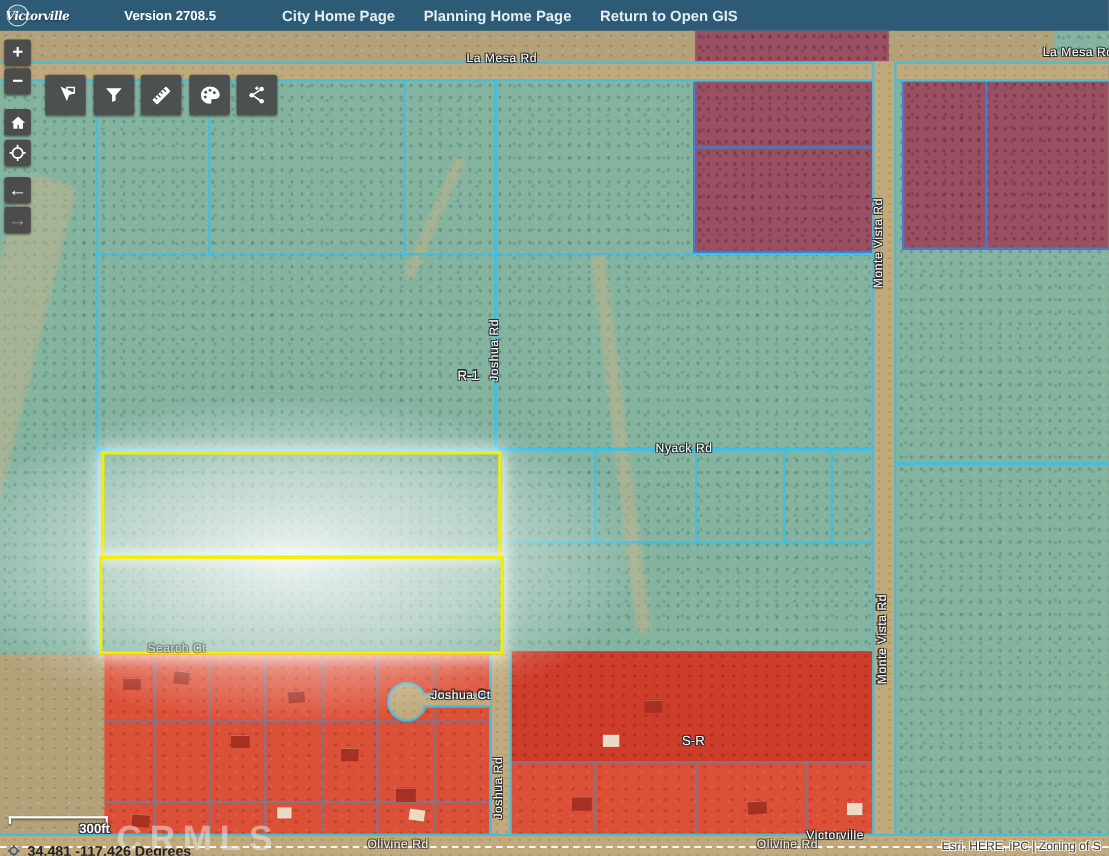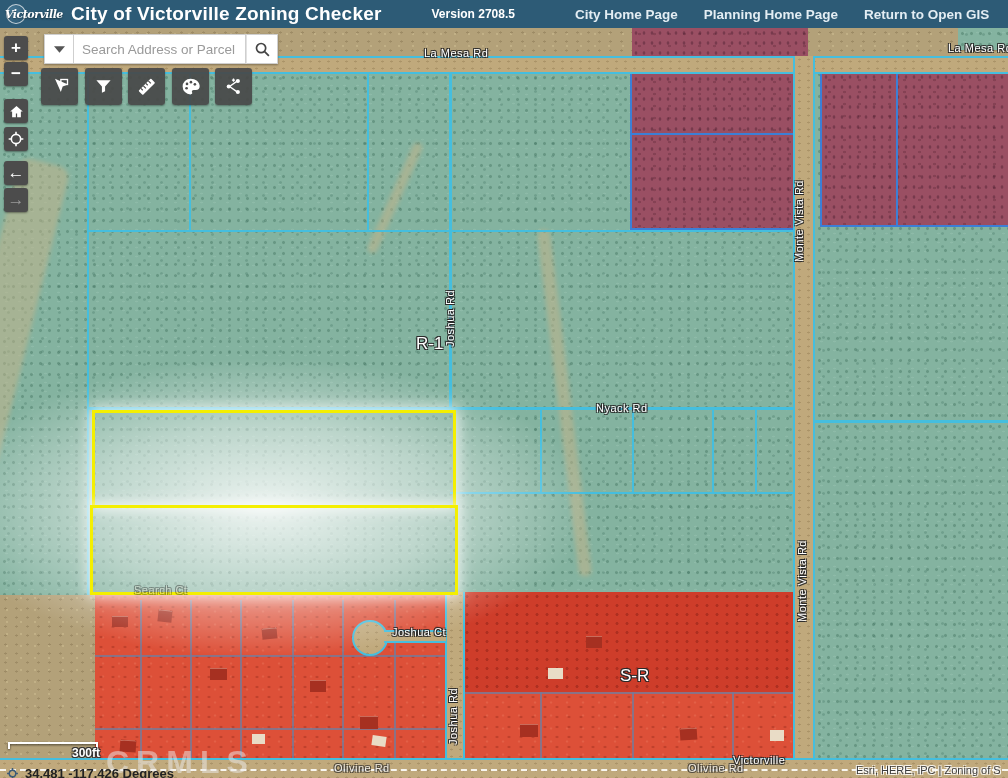--- a/index.html
+++ b/index.html
@@ -49,21 +49,21 @@
 
   .glow { background:radial-gradient(closest-side, rgba(255,255,255,.85), rgba(255,255,255,.45) 55%, rgba(255,255,255,0) 100%); pointer-events:none; }
   .sel-parcel { border:3px solid #f4ef00; box-shadow:0 0 14px 2px rgba(255,255,255,.8); }
 
   .house { position:absolute; background:#a63021; box-shadow:inset 0 1px 0 rgba(255,200,180,.4); }
   .roof  { position:absolute; background:#e9dcc6; }
 
   .maplabel { position:absolute; font-size:11px; font-weight:normal; color:#fff; white-space:nowrap;
     text-shadow:-1px -1px 0 #2a2a2a, 1px -1px 0 #2a2a2a, -1px 1px 0 #2a2a2a, 1px 1px 0 #2a2a2a; letter-spacing:.5px; z-index:12; }
   .vlabel { writing-mode:vertical-rl; transform:rotate(180deg); }
-  .zonelabel { font-size:17px; letter-spacing:0; }
+  .zonelabel { font-size:12px; letter-spacing:0; }
   .faded { opacity:.75; }
   .ghost { opacity:.45; color:#e6e2d4; z-index:5; }
 
   
   .ctl-btn { position:absolute; left:4px; width:24px; height:24px; background:#4c4c4c; border-radius:3px; color:#fff;
     display:flex; align-items:center; justify-content:center; font-size:17px; font-weight:bold; cursor:pointer; z-index:30; box-shadow:0 1px 2px rgba(0,0,0,.4); }
   .ctl-btn svg { display:block; }
   .ctl-btn.disabled { color:#9a9a9a; }
 
   .searchbar { position:absolute; left:44px; top:6px; height:30px; display:flex; z-index:30; box-shadow:0 1px 2px rgba(0,0,0,.35); }
@@ -87,21 +87,20 @@
     text-shadow:-1px -1px 0 rgba(255,255,255,.8), 1px -1px 0 rgba(255,255,255,.8), -1px 1px 0 rgba(255,255,255,.8), 1px 1px 0 rgba(255,255,255,.8); }
 </style>
 </head>
 <body>
 
 <div class="header">
   <div class="logo-wrap">
     <div class="logo-circle"></div>
     <span class="logo-script">Victorville</span>
   </div>
-  <div class="app-title">City of Victorville Zoning Checker</div>
   <div class="version">Version 2708.5</div>
   <div class="nav-links">
     <span class="nav-link">City Home Page</span>
     <span class="nav-link">Planning Home Page</span>
     <span class="nav-link">Return to Open GIS</span>
   </div>
 </div>
 
 <div id="map">
 
@@ -211,34 +210,20 @@
       <path d="M12 1v5M12 18v5M1 12h5M18 12h5" stroke="#fff" stroke-width="2.4"></path>
     </svg>
   </div>
   <div class="ctl-btn" style="top:133px;">
       <span>←</span>
     </div>
   <div class="ctl-btn disabled" style="top:160px;">
       <span>→</span>
     </div>
 
-  <div class="searchbar">
-    <div class="dd-btn">
-      <svg width="11" height="7" viewBox="0 0 10 6">
-          <path d="M0 0h10L5 6z" fill="#555"></path>
-        </svg>
-    </div>
-    <input class="search-input" type="text" placeholder="Search Address or Parcel" style="">
-    <div class="search-btn">
-      <svg width="17" height="17" viewBox="0 0 24 24">
-        <circle cx="10" cy="10" r="6.5" fill="none" stroke="#444" stroke-width="2.4"></circle>
-        <path d="M15 15l6 6" stroke="#444" stroke-width="2.6"></path>
-      </svg>
-    </div>
-  </div>
 
   <div class="tools">
     <div class="tool-btn">
       <svg width="20" height="20" viewBox="0 0 24 24">
         <path d="M6 2l7 16 2.2-6.5L21.5 9z" fill="#fff"></path>
         <rect x="13" y="3" width="8" height="6" fill="none" stroke="#fff" stroke-width="1.6"></rect>
       </svg>
     </div>
     <div class="tool-btn">
       <svg width="19" height="19" viewBox="0 0 24 24">

